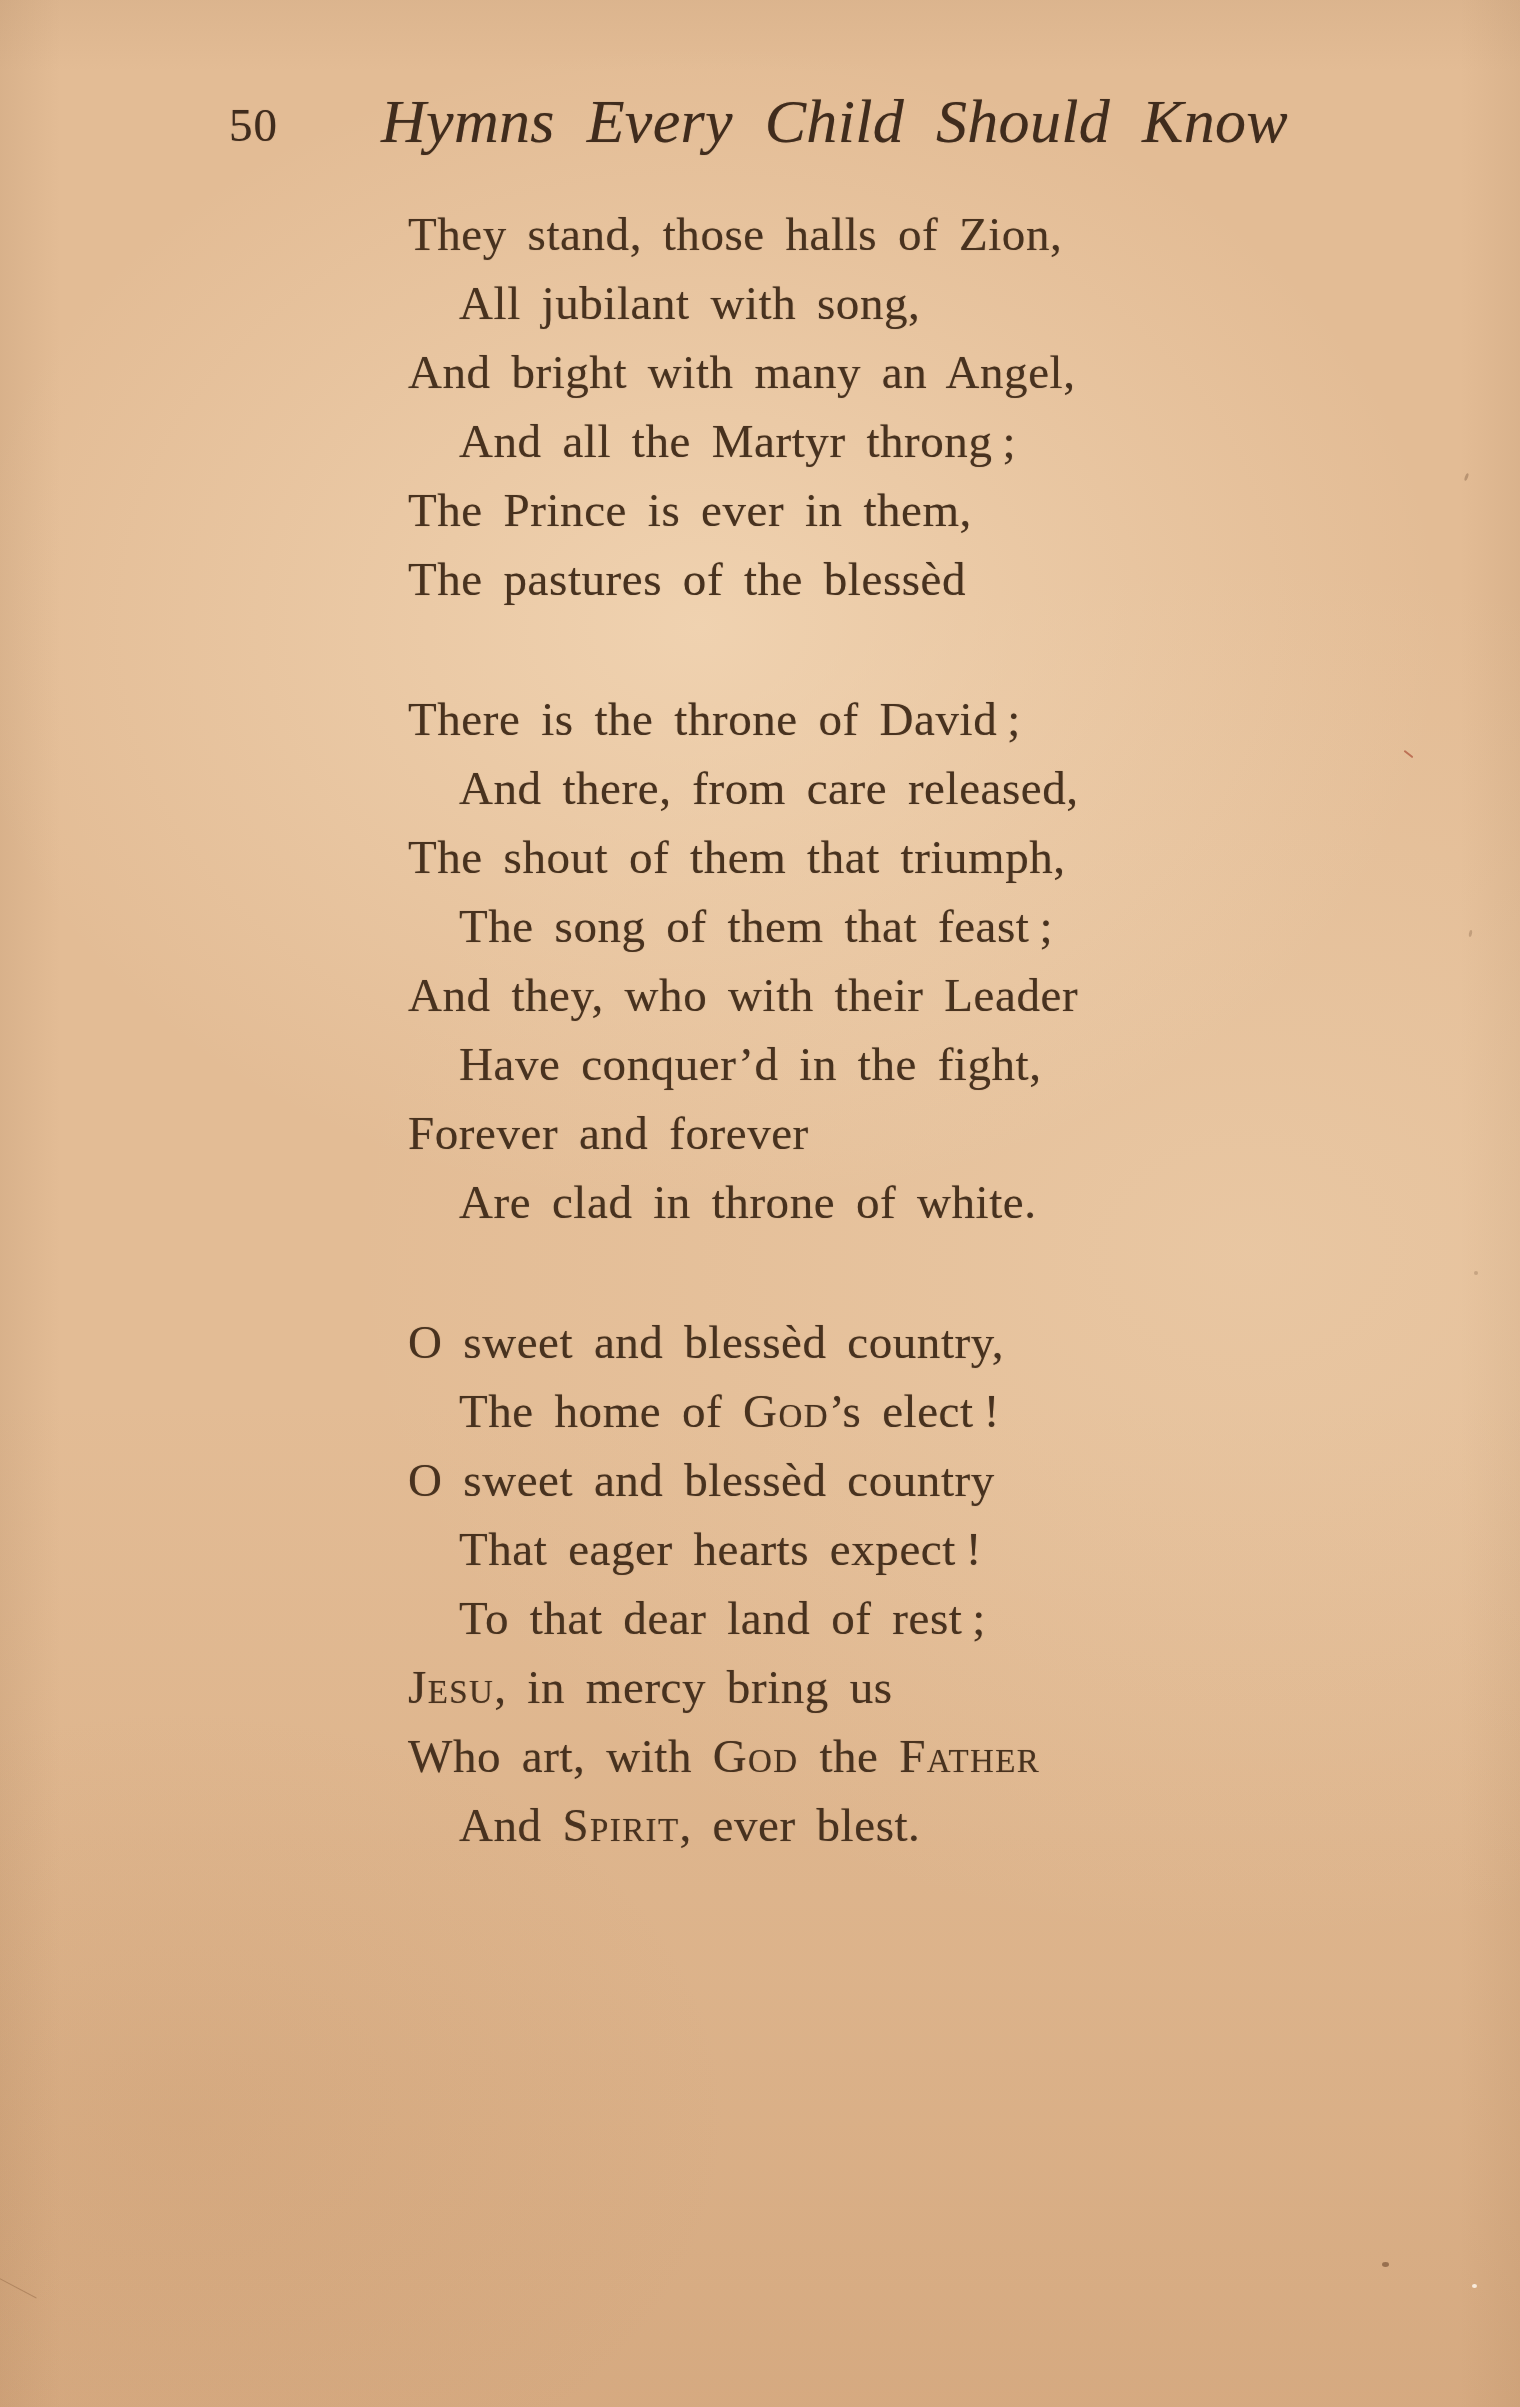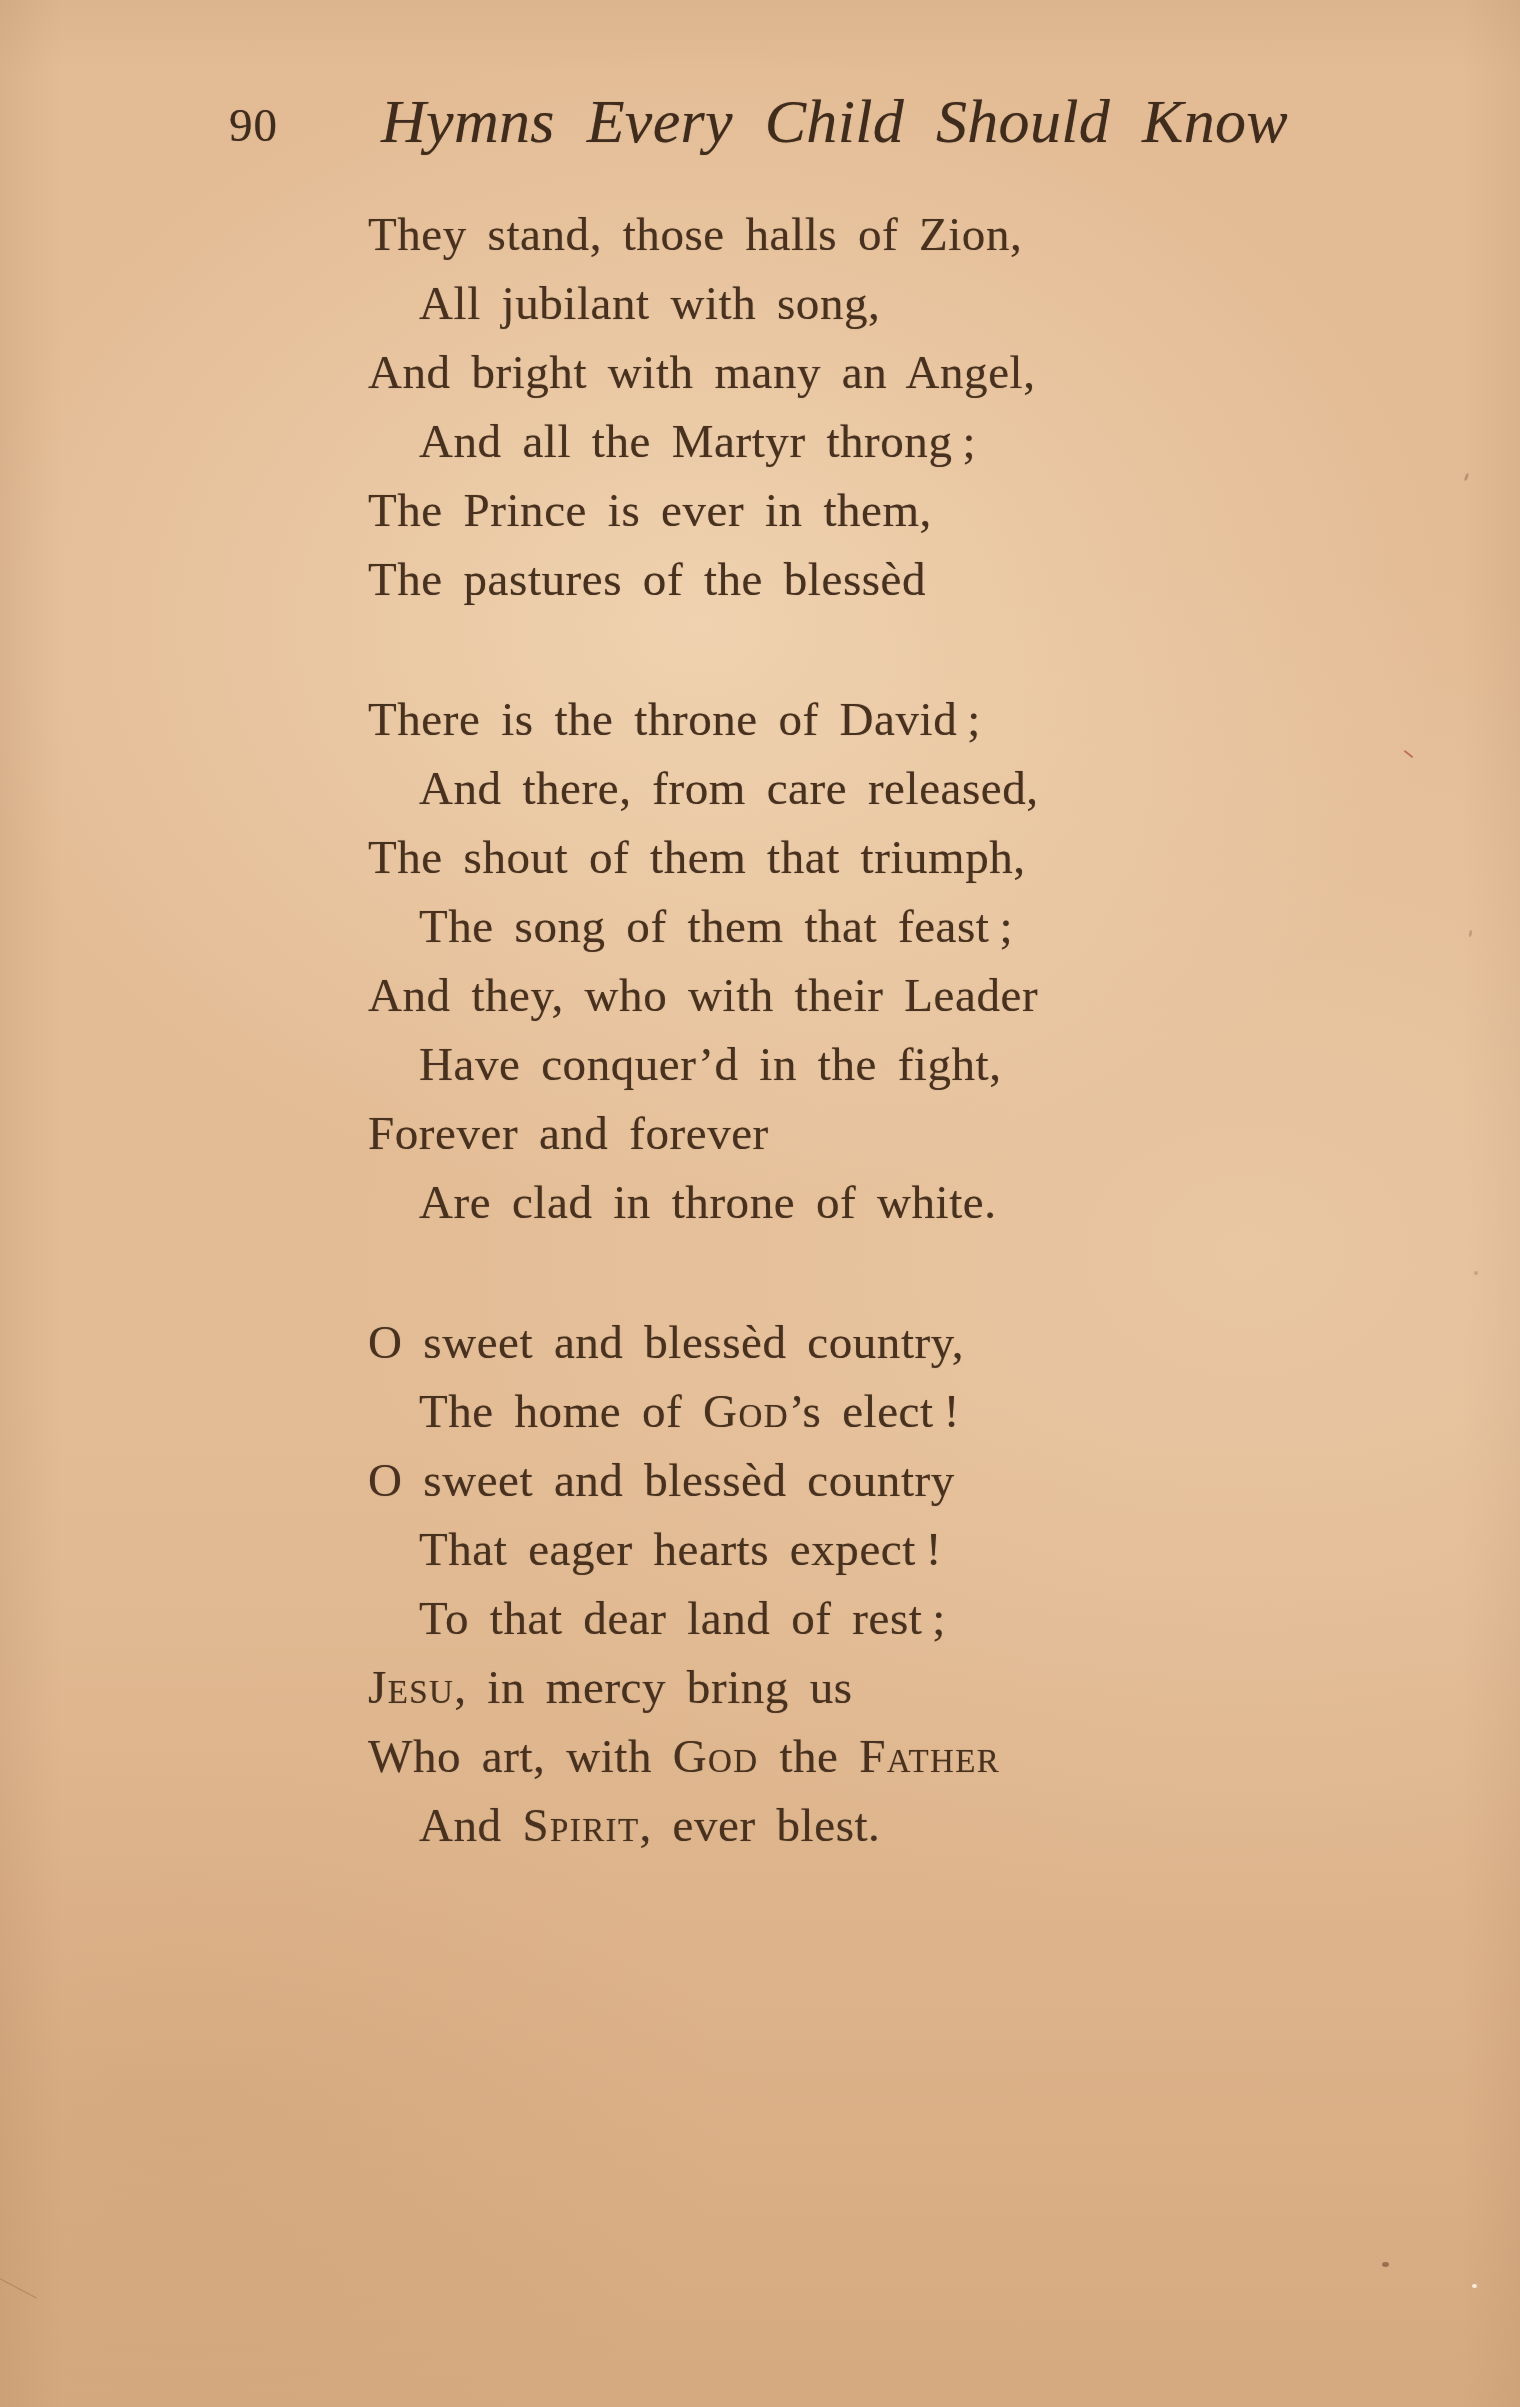--- a/index.html
+++ b/index.html
@@ -26,21 +26,21 @@
     text-shadow: 0 0 1px rgba(64,44,29,0.5);
   }
   .running-title {
     position: absolute; left: 381px; top: 90px;
     font-size: 62px; line-height: 1; font-style: italic;
     color: #402c1d; word-spacing: 0.26em; letter-spacing: 0.005em;
     white-space: nowrap;
     text-shadow: 0 0 1px rgba(64,44,29,0.45);
   }
   .poem {
-    position: absolute; left: 368px; top: 200px;
+    position: absolute; left: 408px; top: 200px;
   }
   .stanza { margin: 0 0 71px 0; }
   .line {
     margin: 0; height: 69px; line-height: 69px;
     font-size: 47px; color: #48321f;
     white-space: nowrap;
     letter-spacing: 0.012em; word-spacing: 0.18em;
     text-shadow: 0 0 1px rgba(72,50,31,0.48);
   }
   .line.indent { padding-left: 51px; }
@@ -55,21 +55,21 @@
   .mark-3 { left: 1474px; top: 1271px; width: 3.9px; height: 3.9px;  background: rgba(90,58,36,0.22); }
   .scratch {
     position: absolute; left: -5.9px; top: 2287px; width: 45px; height: 1px;
     background: rgba(120,80,50,0.35); transform: rotate(28deg);
   }
 </style>
 </head>
 <body>
 
 <div class="paper">
-  <span class="pageno">90</span>
+  <span class="pageno">50</span>
   <span class="running-title">Hymns Every Child Should Know</span>
 
   <div class="poem">
     <div class="stanza">
       <p class="line"><span class="seg">They stand, those halls of Zion,</span></p>
       <p class="line indent"><span class="seg">All jubilant with song,</span></p>
       <p class="line"><span class="seg">And bright with many an Angel,</span></p>
       <p class="line indent"><span class="seg">And all the Martyr throng ;</span></p>
       <p class="line"><span class="seg">The Prince is ever in them,</span></p>
       <p class="line"><span class="seg">The pastures of the blessèd</span></p>

